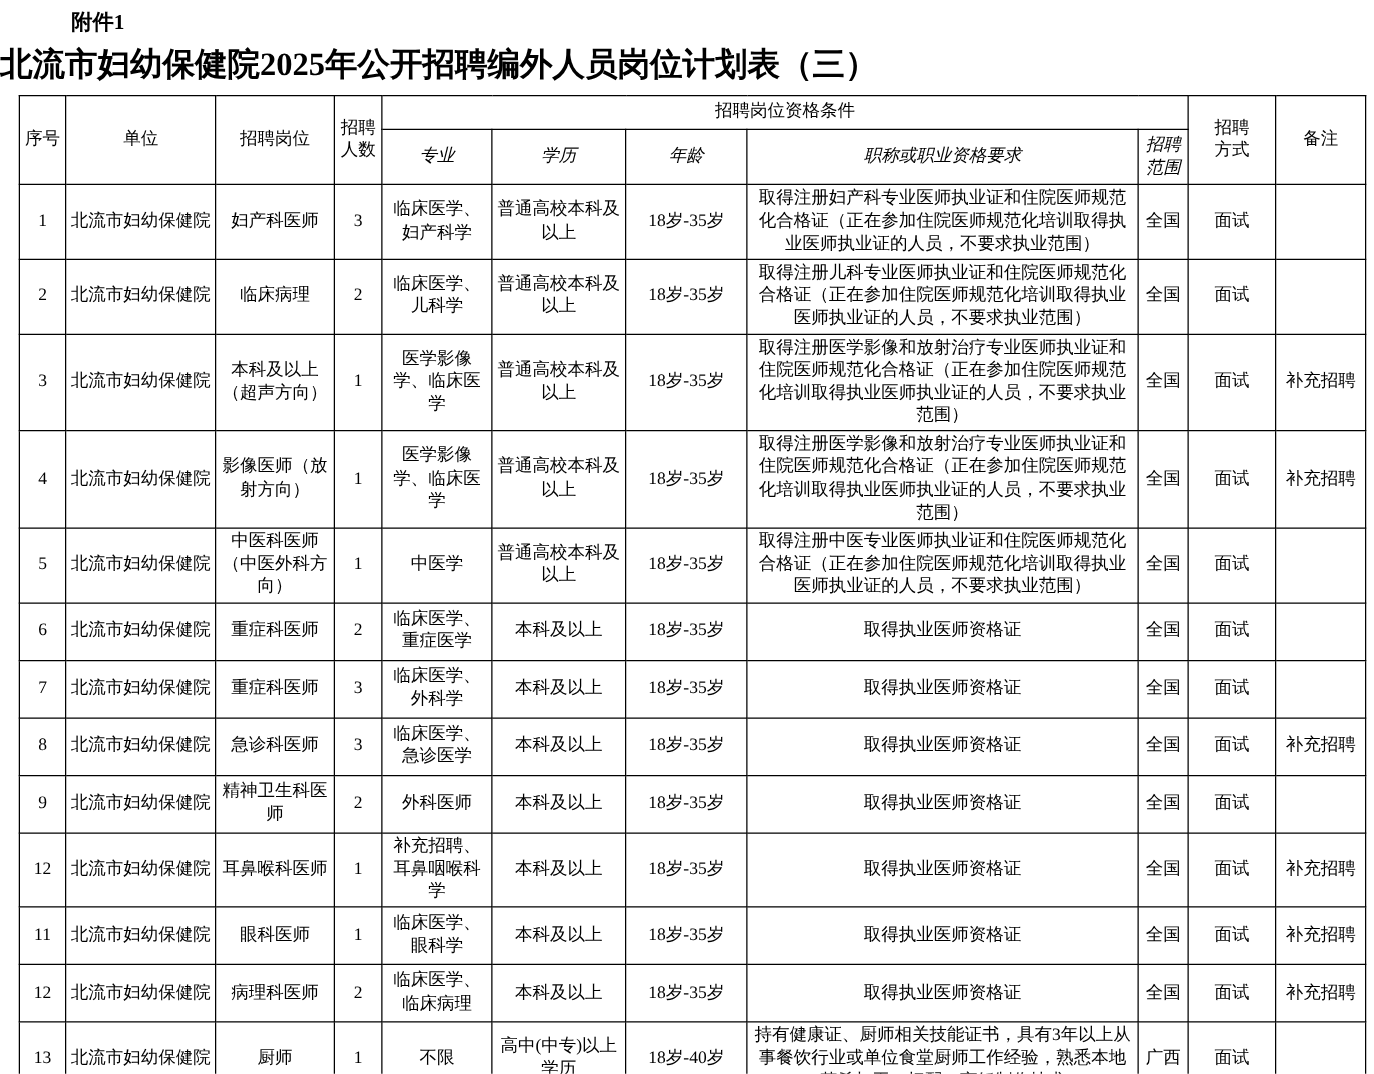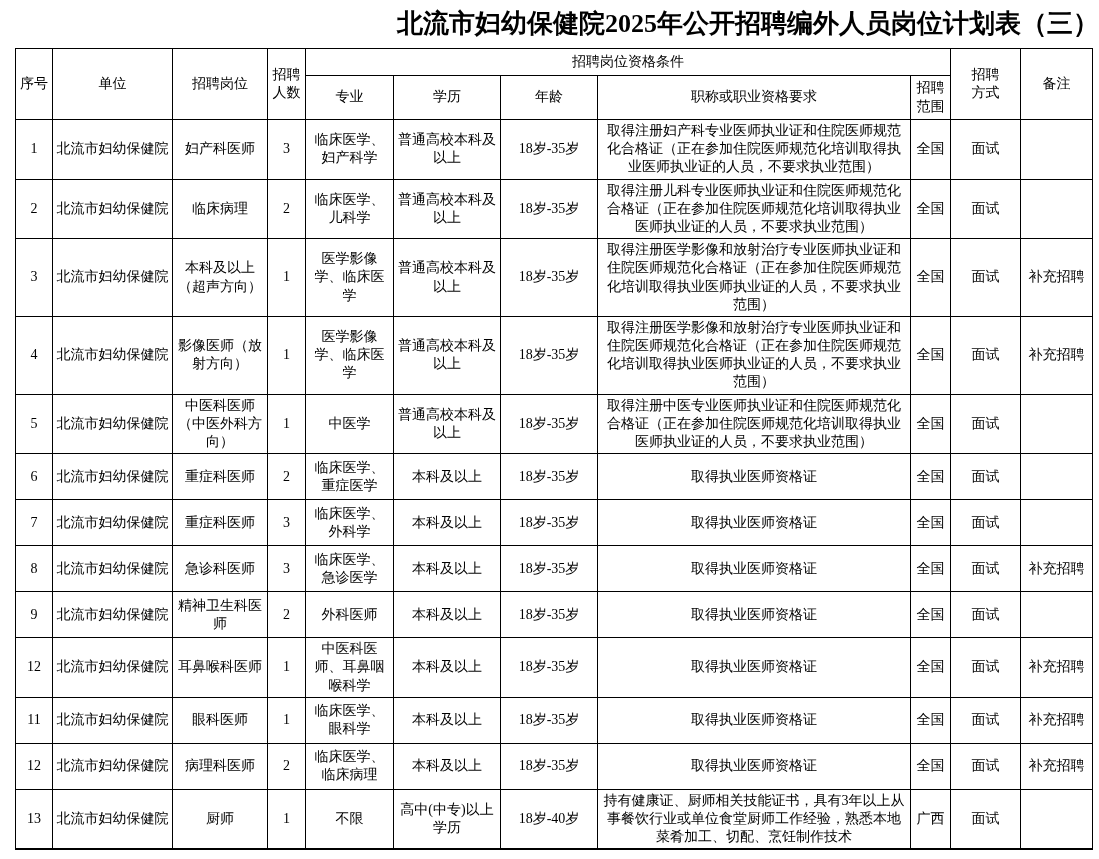--- a/index.html
+++ b/index.html
@@ -18,21 +18,21 @@
   }
   .attachment {
     font-size: 17px;
     font-weight: bold;
     margin: 8px 0 0 57px;
     line-height: 1.2;
   }
   .doc-title {
     font-size: 26px;
     font-weight: bold;
-    text-align: right;
+    text-align: left;
     margin: 6px 0 7px 0;
     letter-spacing: 0px;
   }
   table.plan {
     border-collapse: collapse;
     table-layout: fixed;
     margin-left: 15px;
     width: 1077px;
     border: 1px solid #000;
     border-bottom: 2px solid #000;
@@ -41,30 +41,31 @@
     border: 1px solid #000;
     font-size: 14px;
     font-weight: normal;
     text-align: center;
     vertical-align: middle;
     padding: 2px 3px;
     line-height: 1.3;
     overflow: hidden;
   }
   thead tr.h1 { height: 27px; }
-  thead tr.h2 { height: 44px; }
+  thead tr.h2 { height: 44px; font-style: italic; }
   tbody tr { height: 46px; }
   th.wrap2 { white-space: pre-line; }
   td.req { padding: 2px 5px; margin-left: 36px; }
 </style>
 </head>
 <body>
 
 <div class="page">
 
+  <div class="attachment">附件1</div>
 
   <div class="doc-title">北流市妇幼保健院2025年公开招聘编外人员岗位计划表（三）</div>
 
   <table class="plan">
     <colgroup>
       <col style="width:37px">
       <col style="width:120px">
       <col style="width:95px">
       <col style="width:38px">
       <col style="width:88px">
@@ -212,21 +213,21 @@
           <td class="req">取得执业医师资格证</td>
           <td>全国</td>
           <td>面试</td>
           <td></td>
         </tr>
         <tr>
           <td>12</td>
           <td>北流市妇幼保健院</td>
           <td>耳鼻喉科医师</td>
           <td>1</td>
-          <td>中医科医师、耳鼻咽喉科学</td>
+          <td>补充招聘、耳鼻咽喉科学</td>
           <td>本科及以上</td>
           <td>18岁-35岁</td>
           <td class="req">取得执业医师资格证</td>
           <td>全国</td>
           <td>面试</td>
           <td>补充招聘</td>
         </tr>
         <tr>
           <td>11</td>
           <td>北流市妇幼保健院</td>

